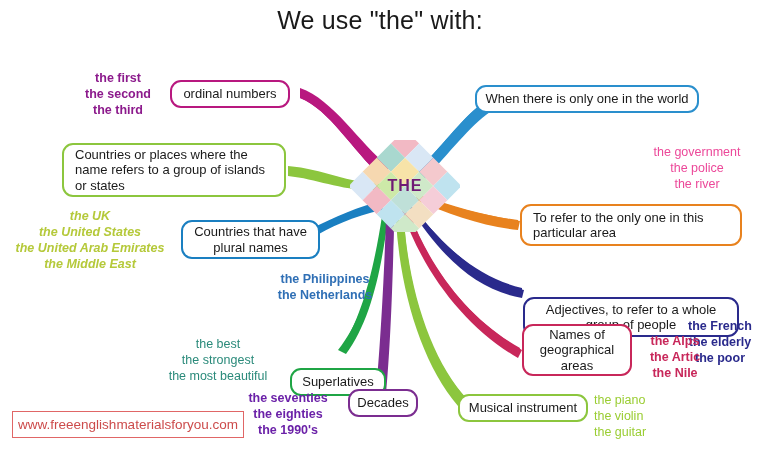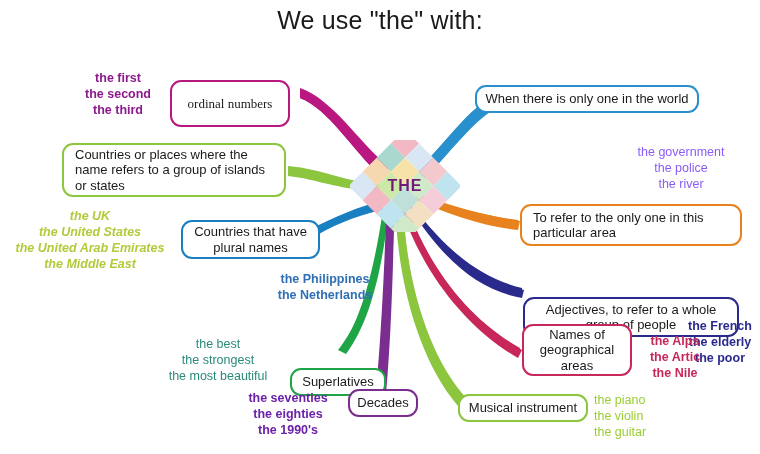--- a/index.html
+++ b/index.html
@@ -146,21 +146,21 @@
 
         <rect x="0" y="60" width="20" height="20" fill="#d9e7f5"></rect>
         <rect x="20" y="60" width="20" height="20" fill="#f2b9c4"></rect>
         <rect x="40" y="60" width="20" height="20" fill="#bfe3ef"></rect>
         <rect x="60" y="60" width="20" height="20" fill="#cfe9c9"></rect>
       </g>
     </svg>
   </div>
   <div class="the-label">THE</div>
 
-  <div class="node" style="left:170px;top:80px;width:120px;height:47px;border-color:#b8187f;font-family:Liberation Serif, serif;">ordinal numbers</div>
+  <div class="node" style="left:170px;top:80px;width:120px;height:28px;border-color:#b8187f;">ordinal numbers</div>
 
   <div class="node left-align" style="left:62px;top:143px;width:224px;height:54px;border-color:#8cc63e;padding-left:11px;">Countries or places where the name refers to a group of islands or states</div>
 
   <div class="node" style="left:181px;top:220px;width:139px;height:39px;border-color:#1a7fc1;">Countries that have plural names</div>
 
   <div class="node" style="left:290px;top:344px;width:96px;height:28px;border-color:#1fa545;margin-top:24px;">Superlatives</div>
 
   <div class="node" style="left:348px;top:389px;width:70px;height:28px;border-color:#7b2d90;text-align:center;">Decades</div>
 
   <div class="node" style="left:475px;top:85px;width:224px;height:28px;border-color:#2a8fcd;">When there is only one in the world</div>
@@ -187,30 +187,31 @@
 
   <div class="ex c" style="left:152px;top:336px;width:132px;color:#2a8a7a;white-space:pre-line;">the best
 the strongest
 the most beautiful</div>
 
   <div class="ex c bold" style="left:234px;top:390px;width:108px;color:#6b21a8;white-space:pre-line;">the seventies
 the eighties
 the 1990's</div>
 
 
-  <div class="ex c" style="left:626px;top:144px;width:110px;color:#8b5cf6;white-space:pre-line;">the government
+  <div class="ex c" style="left:642px;top:144px;width:110px;color:#ec4899;white-space:pre-line;">the government
 the police
 the river</div>
 
   <div class="ex c bold" style="left:681px;top:318px;width:78px;color:#2a2a8c;white-space:pre-line;">the French
 the elderly
 the poor</div>
 
   <div class="ex c bold" style="left:646px;top:333px;width:58px;color:#c8275a;white-space:pre-line;">the Alps
 the Artic
 the Nile</div>
 
   <div class="ex l" style="left:594px;top:392px;width:80px;color:#9acd32;white-space:pre-line;">the piano
 the violin
 the guitar</div>
 
+  <div class="footer-url">www.freeenglishmaterialsforyou.com</div>
 
 </div>
 
 </body></html>

